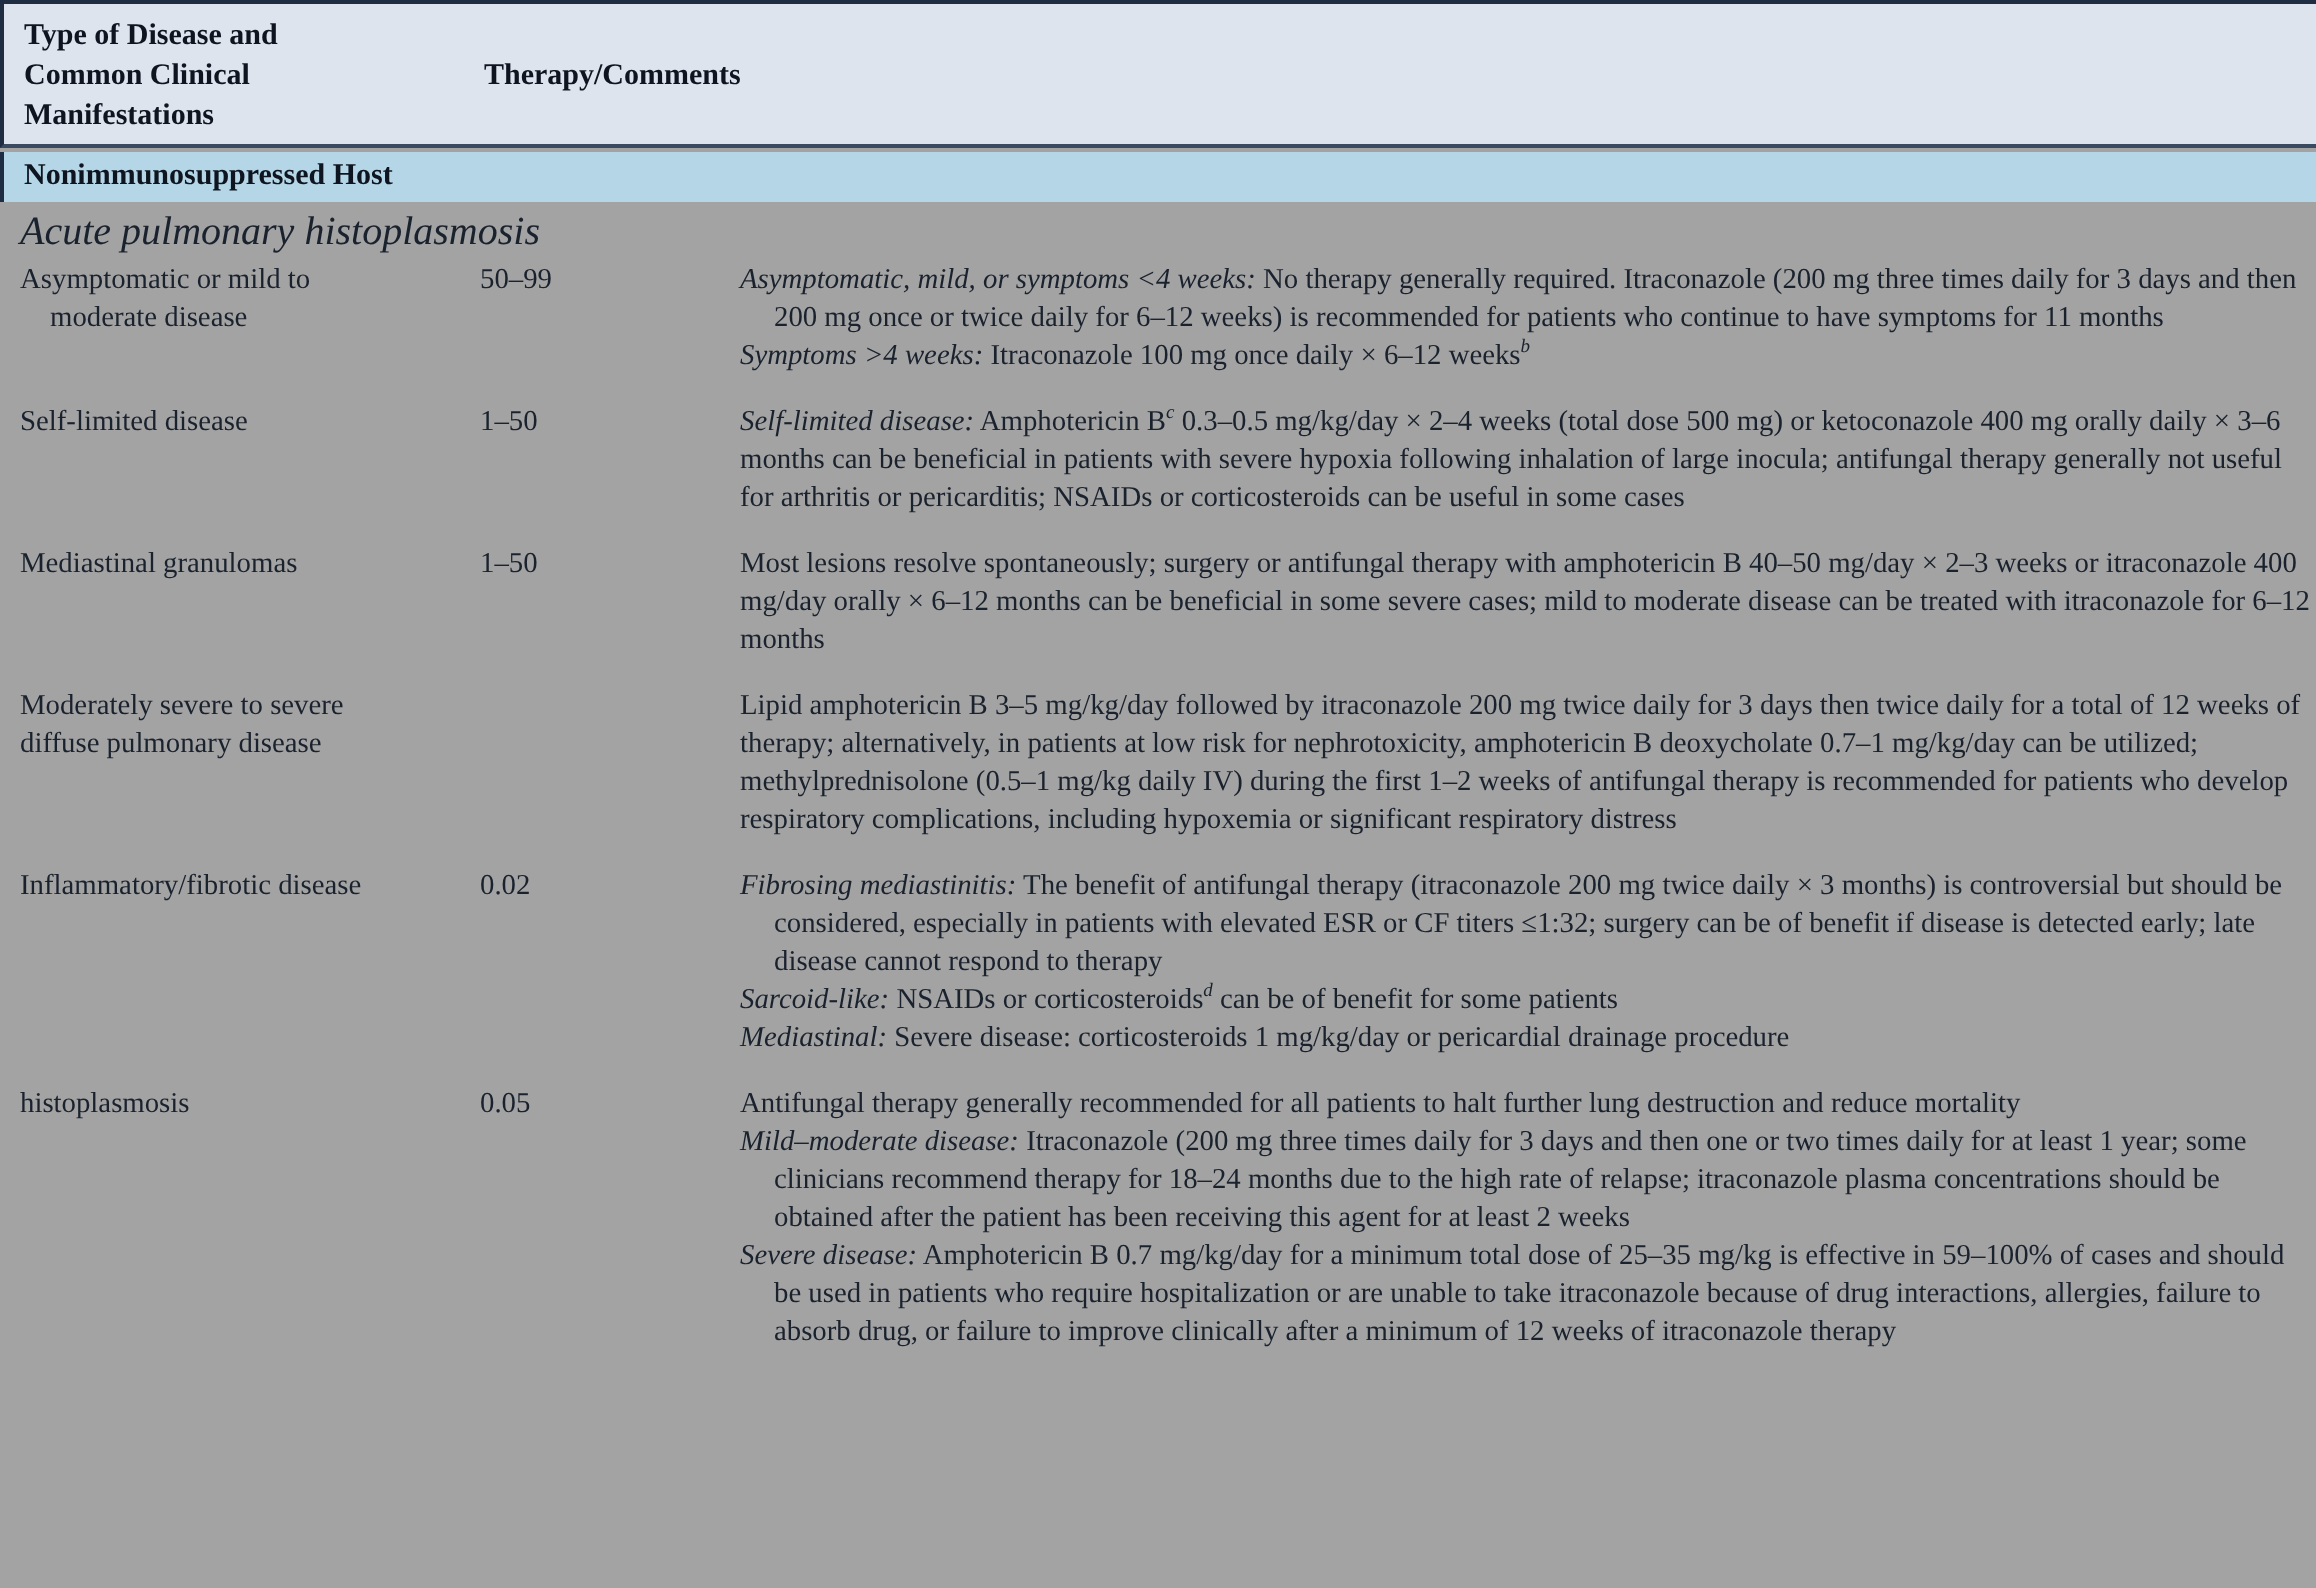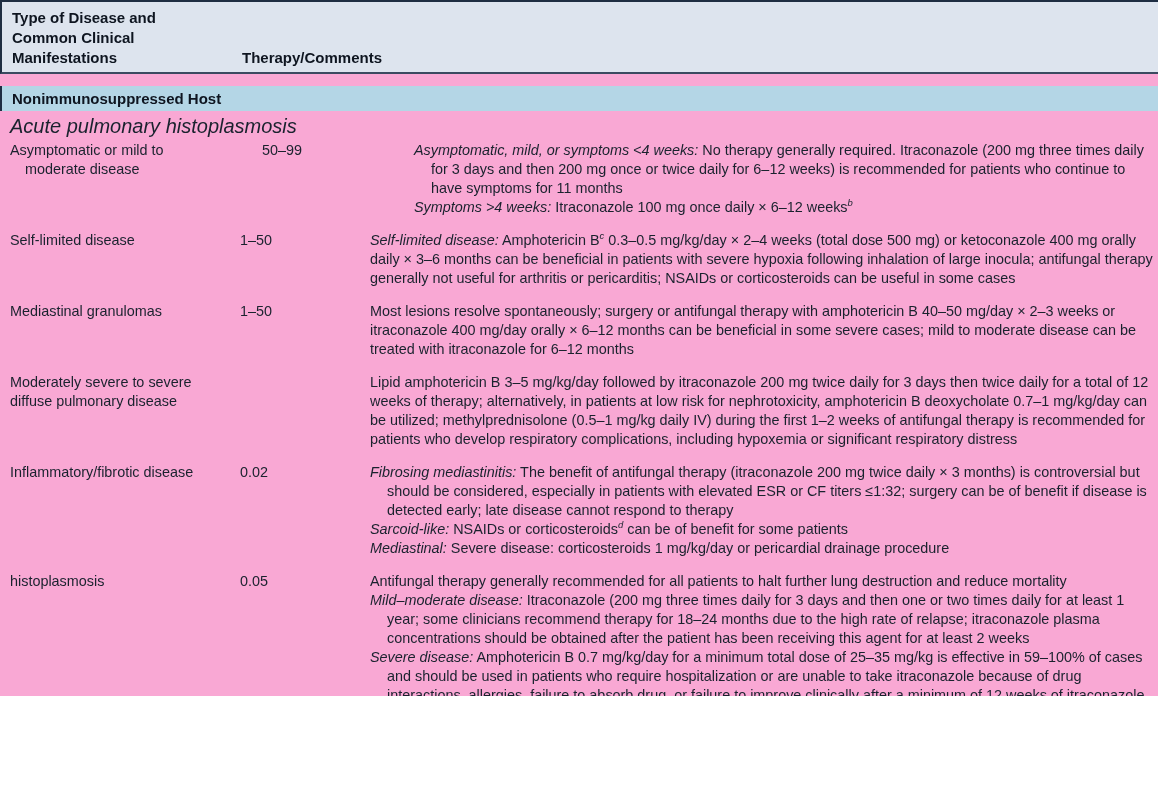--- a/index.html
+++ b/index.html
@@ -1,45 +1,45 @@
 <!DOCTYPE html>
 <html><head>
 <meta charset="utf-8">
 <style>
   html,body { margin:0; padding:0; }
   .page {
-    width:1158px; height:696px;
+    width:1158px; height:794px;
     box-sizing:border-box;
-    background:#f9a8d4;
+    background:#a3a3a3;
     border-top:2px solid #1e2d42;
     overflow:hidden;
-    font-family:Liberation Sans, sans-serif;
+    font-family:Liberation Serif, serif;
     color:#1a222e;
   }
   .thead {
     display:grid;
     grid-template-columns:240px 130px 1fr;
     background:#dde4ee;
     border-bottom:2px solid #3a4a60;
     border-left:2px solid #1e2d42;
     padding:6px 0 4px 0;
     font-weight:bold;
     font-size:15px;
     line-height:20px;
     color:#0e1520;
   }
   .thead .c1 { padding-left:10px; }
-  .thead .c3 { display:flex; align-items:flex-end; }
+  .thead .c3 { display:flex; align-items:center; }
   sup.fnote, .thead sup {
     font-style:italic;
     font-size:9.5px;
     line-height:0;
   }
   .section-bar {
-    margin-top:12px;
+    margin-top:2px;
     background:#b4d6e6;
     border-left:2px solid #1e2d42;
     font-weight:bold;
     font-size:15px;
     line-height:17px;
     color:#0e1520;
     padding:4px 0 4px 10px;
   }
   .subsection {
     font-style:italic;
@@ -47,21 +47,21 @@
     line-height:19px;
     padding:6px 0 0 10px;
   }
   .row {
     display:grid;
     grid-template-columns:240px 130px 1fr;
     margin-top:14px;
     font-size:14.4px;
     line-height:19px;
   }
-  .row:first-child { margin-top:5px;gap:22px; }
+  .row:first-child { margin-top:5px; }
   .cell.manif { padding-left:10px; }
   .mline.indent { padding-left:15px; }
   .cell.therapy { }
   .para.hang { padding-left:17px; text-indent:-17px; }
   .it { font-style:italic; }
 </style>
 </head>
 <body>
 
 <div class="page">

